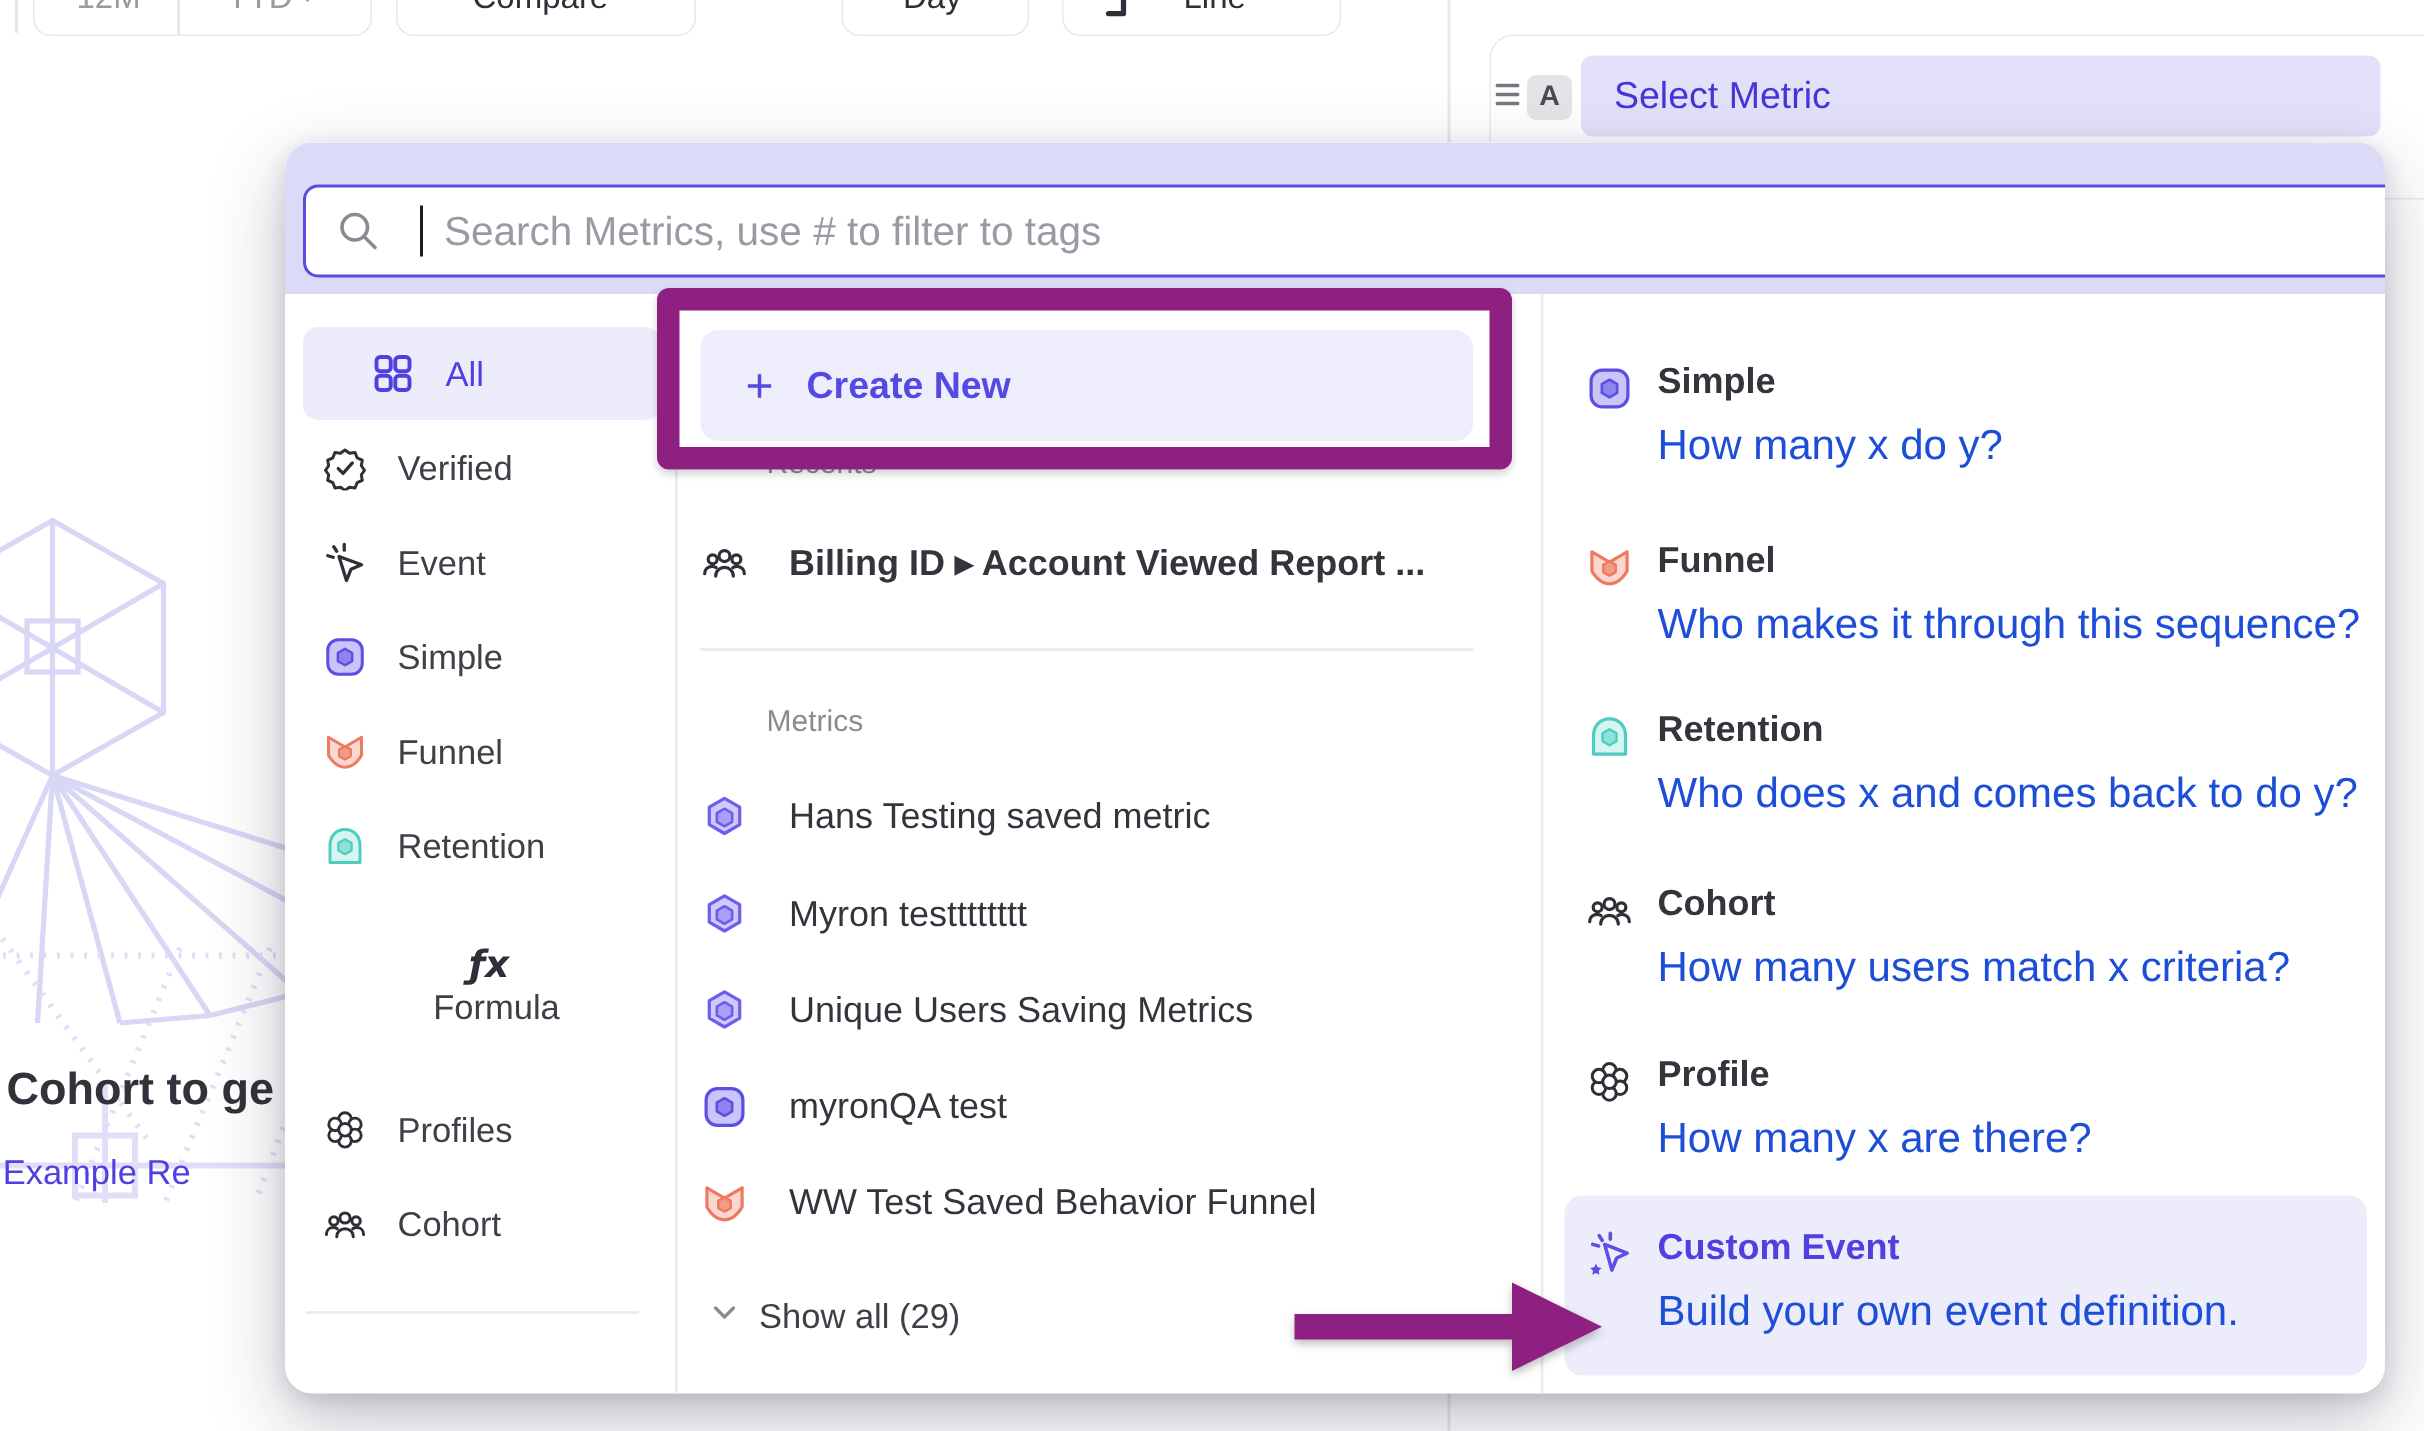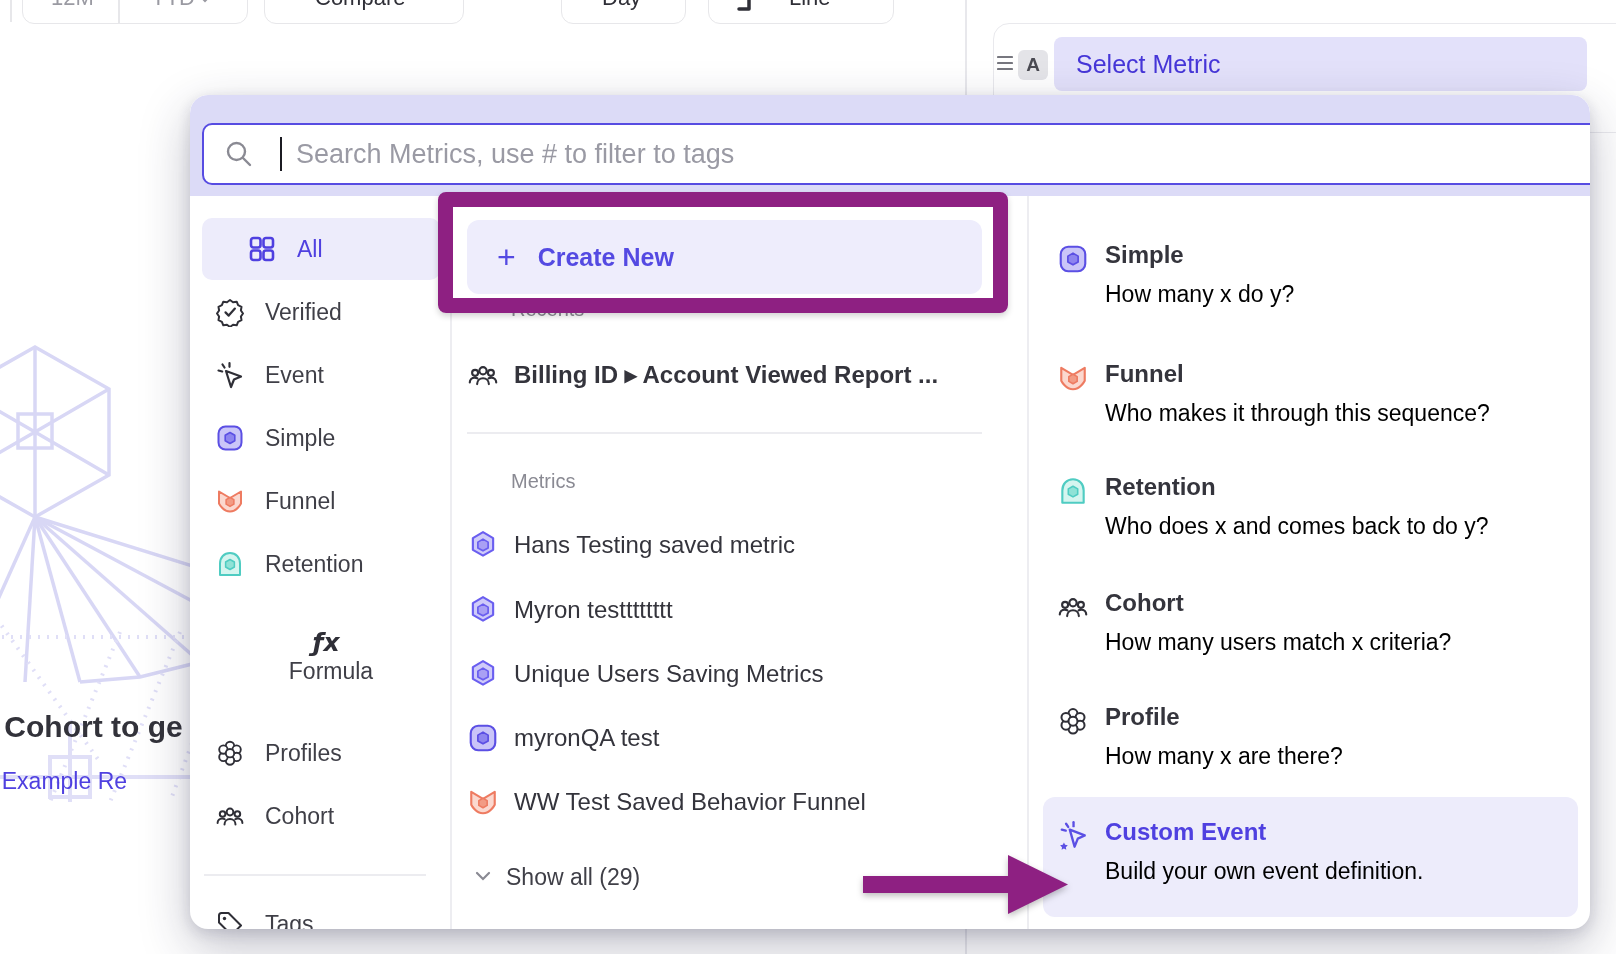--- a/index.html
+++ b/index.html
@@ -76,31 +76,31 @@
   
   .create-pill{
     position:absolute; left:277px; top:125px; width:515px; height:74px; background:#eeedfc; border-radius:12px;
     display:flex; align-items:center; cursor:pointer;
   }
   .create-pill .plus{ margin-left:30px; font-size:32px; font-weight:500; color:#544ae2; line-height:1; }
   .create-pill .txt{ margin-left:22px; font-size:25px; font-weight:600; color:#544ae2; }
   .section-lbl{ position:absolute; left:277px; font-size:20px; font-weight:500; color:#8a8a93;margin-left:44px; }
   .mid-row{ position:absolute; left:277px; width:515px; height:48px; display:flex; align-items:center; cursor:pointer; }
   .mid-row .icn{ width:32px; height:32px; flex:0 0 32px; }
-  .mid-row .txt{ margin-left:15px; font-size:24px; font-weight:500; color:#34343c; white-space:nowrap; }
+  .mid-row .txt{ margin-left:27px; font-size:24px; font-weight:500; color:#34343c; white-space:nowrap; }
   .mid-row .txt.bold{ font-weight:600; }
   .mid-divider{ position:absolute; left:277px; width:515px; height:1.5px; background:#ececf0; }
   .show-all{ position:absolute; left:284px; width:400px; height:40px; display:flex; align-items:center; cursor:pointer; }
   .show-all .txt{ margin-left:14px; font-size:23px; font-weight:500; color:#3f3f47; }
 
   
   .type-row{ position:absolute; left:853px; width:535px; cursor:pointer; }
   .type-row .icn{ position:absolute; left:14px; top:2px; width:32px; height:32px; }
   .type-row .title{ position:absolute; left:62px; top:0; font-size:24px; font-weight:600; color:#34343c; white-space:nowrap; }
-  .type-row .desc{ position:absolute; left:62px; top:40px; font-size:23px; color:#000000; white-space:nowrap; }
+  .type-row .desc{ position:absolute; left:62px; top:40px; font-size:28px; color:#1d4ed8; white-space:nowrap; }
   .type-highlight{ position:absolute; left:853px; top:702px; width:535px; height:120px; background:#edecfb; border-radius:12px; }
   .type-row.accent .title{ color:#4f40e0; }
 
   
   .illus{ position:absolute; left:-70px; top:332px; }
 
   
   .anno-rect{
     position:absolute; left:438px; top:192px; width:570px; height:121px; z-index:50;
     border:15px solid #8e2082; border-radius:8px; pointer-events:none;
@@ -309,29 +309,20 @@
               <path d="M2.6 22 c0-2.7 2-4.6 4.6-4.6 1 0 1.9.3 2.6.8"></path>
               <path d="M27.4 22 c0-2.7-2-4.6-4.6-4.6-1 0-1.9.3-2.6.8"></path>
             </g>
           </svg>
       </span>
       <span class="txt">Cohort</span>
     </div>
 
     <div class="side-divider" style="top:779px;"></div>
 
-    <div class="side-item" style="top:798px;">
-      <span class="icn">
-        <svg viewBox="0 0 30 30" width="30" height="30">
-            <path d="M4 6.5 q0-2.5 2.5-2.5 l7 0 L26 16.5 L16.5 26 L4 13.5 Z" stroke="#2f2f37" stroke-width="2" fill="none" stroke-linejoin="round"></path>
-            <circle cx="9.5" cy="9.5" r="1.7" fill="#2f2f37"></circle>
-          </svg>
-      </span>
-      <span class="txt">Tags</span>
-    </div>
 
     <div class="create-pill">
       <span class="plus">+</span>
       <span class="txt">Create New</span>
     </div>
 
     <div class="section-lbl" style="top:203px;">Recents</div>
 
     <div class="mid-row" style="top:256px;">
       <span class="icn">

